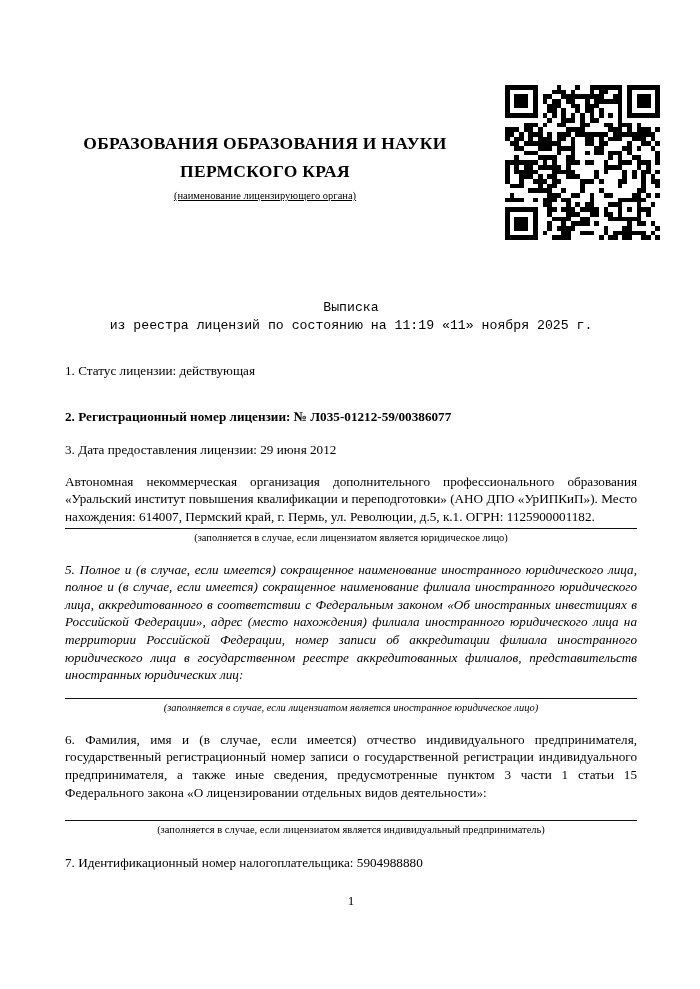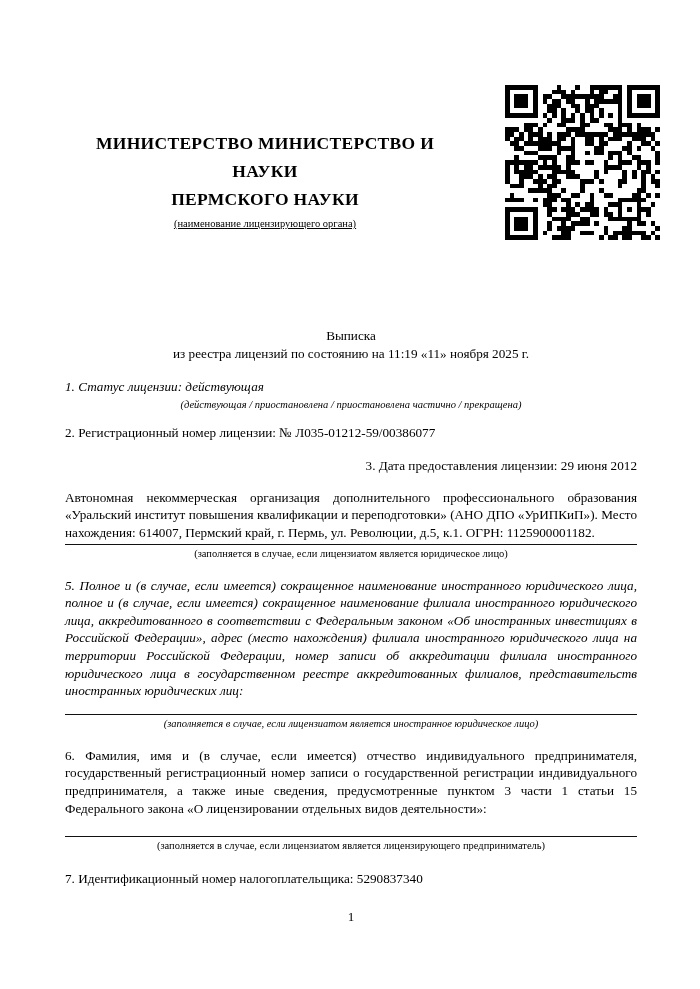--- a/index.html
+++ b/index.html
@@ -37,40 +37,41 @@
     line-height: 14px;
     margin-top: 4px;
     text-decoration: underline;
   }
   .content { margin: 0 63px 0 65px; }
   .title-block {
     text-align: center;
     font-size: 13.2px;
     line-height: 17.5px;
     margin-top: 96px;
+    font-family: Liberation Mono, monospace;
   }
   p { margin: 0; }
   .body {
     font-size: 13.2px;
     line-height: 17.6px;
   }
   .just { text-align: justify; }
   .caption {
     font-size: 10.5px;
     line-height: 14px;
     text-align: center;
     margin-top: 2px;
   }
   .rule {
     border-top: 1.6px solid #111111;
     margin-top: 2px;
   }
-  .item-1 { margin-top: 16px; font-style: italic; }
-  .item-2 { margin-top: 12px; }
-  .item-3 { margin-top: 16px; text-align: right; }
+  .item-1 { margin-top: 28px; }
+  .item-2 { margin-top: 28px; font-weight: bold; }
+  .item-3 { margin-top: 16px; }
   .item-4 { margin-top: 14px; }
   .item-5 { margin-top: 16px; font-style: italic; }
   .item-6 { margin-top: 16px; }
   .item-7 { margin-top: 17px; }
   .blank-sm { height: 12px; }
   .blank-md { height: 17px; }
   .page-number {
     text-align: center;
     font-size: 13.2px;
     line-height: 17.6px;
@@ -83,36 +84,35 @@
 <div class="page">
 
   <div class="qr">
     <svg id="qr-svg" viewBox="0 0 33 33" shape-rendering="crispEdges" aria-hidden="true">
         <path d="M0 0h1v1h-1zM1 0h1v1h-1zM2 0h1v1h-1zM3 0h1v1h-1zM4 0h1v1h-1zM5 0h1v1h-1zM6 0h1v1h-1zM11 0h1v1h-1zM15 0h1v1h-1zM18 0h1v1h-1zM19 0h1v1h-1zM20 0h1v1h-1zM21 0h1v1h-1zM22 0h1v1h-1zM23 0h1v1h-1zM24 0h1v1h-1zM26 0h1v1h-1zM27 0h1v1h-1zM28 0h1v1h-1zM29 0h1v1h-1zM30 0h1v1h-1zM31 0h1v1h-1zM32 0h1v1h-1zM0 1h1v1h-1zM6 1h1v1h-1zM10 1h1v1h-1zM11 1h1v1h-1zM12 1h1v1h-1zM14 1h1v1h-1zM18 1h1v1h-1zM20 1h1v1h-1zM21 1h1v1h-1zM24 1h1v1h-1zM26 1h1v1h-1zM32 1h1v1h-1zM0 2h1v1h-1zM2 2h1v1h-1zM3 2h1v1h-1zM4 2h1v1h-1zM6 2h1v1h-1zM8 2h1v1h-1zM9 2h1v1h-1zM12 2h1v1h-1zM13 2h1v1h-1zM14 2h1v1h-1zM15 2h1v1h-1zM16 2h1v1h-1zM17 2h1v1h-1zM18 2h1v1h-1zM19 2h1v1h-1zM20 2h1v1h-1zM23 2h1v1h-1zM24 2h1v1h-1zM26 2h1v1h-1zM28 2h1v1h-1zM29 2h1v1h-1zM30 2h1v1h-1zM32 2h1v1h-1zM0 3h1v1h-1zM2 3h1v1h-1zM3 3h1v1h-1zM4 3h1v1h-1zM6 3h1v1h-1zM8 3h1v1h-1zM10 3h1v1h-1zM11 3h1v1h-1zM13 3h1v1h-1zM14 3h1v1h-1zM17 3h1v1h-1zM19 3h1v1h-1zM20 3h1v1h-1zM21 3h1v1h-1zM22 3h1v1h-1zM23 3h1v1h-1zM24 3h1v1h-1zM26 3h1v1h-1zM28 3h1v1h-1zM29 3h1v1h-1zM30 3h1v1h-1zM32 3h1v1h-1zM0 4h1v1h-1zM2 4h1v1h-1zM3 4h1v1h-1zM4 4h1v1h-1zM6 4h1v1h-1zM9 4h1v1h-1zM10 4h1v1h-1zM11 4h1v1h-1zM14 4h1v1h-1zM15 4h1v1h-1zM17 4h1v1h-1zM18 4h1v1h-1zM19 4h1v1h-1zM24 4h1v1h-1zM26 4h1v1h-1zM28 4h1v1h-1zM29 4h1v1h-1zM30 4h1v1h-1zM32 4h1v1h-1zM0 5h1v1h-1zM6 5h1v1h-1zM9 5h1v1h-1zM10 5h1v1h-1zM12 5h1v1h-1zM15 5h1v1h-1zM17 5h1v1h-1zM18 5h1v1h-1zM20 5h1v1h-1zM24 5h1v1h-1zM26 5h1v1h-1zM32 5h1v1h-1zM0 6h1v1h-1zM1 6h1v1h-1zM2 6h1v1h-1zM3 6h1v1h-1zM4 6h1v1h-1zM5 6h1v1h-1zM6 6h1v1h-1zM8 6h1v1h-1zM10 6h1v1h-1zM12 6h1v1h-1zM14 6h1v1h-1zM16 6h1v1h-1zM18 6h1v1h-1zM20 6h1v1h-1zM22 6h1v1h-1zM24 6h1v1h-1zM26 6h1v1h-1zM27 6h1v1h-1zM28 6h1v1h-1zM29 6h1v1h-1zM30 6h1v1h-1zM31 6h1v1h-1zM32 6h1v1h-1zM9 7h1v1h-1zM12 7h1v1h-1zM13 7h1v1h-1zM14 7h1v1h-1zM16 7h1v1h-1zM18 7h1v1h-1zM19 7h1v1h-1zM24 7h1v1h-1zM4 8h1v1h-1zM5 8h1v1h-1zM6 8h1v1h-1zM8 8h1v1h-1zM11 8h1v1h-1zM12 8h1v1h-1zM16 8h1v1h-1zM17 8h1v1h-1zM21 8h1v1h-1zM22 8h1v1h-1zM24 8h1v1h-1zM25 8h1v1h-1zM26 8h1v1h-1zM28 8h1v1h-1zM0 9h1v1h-1zM1 9h1v1h-1zM2 9h1v1h-1zM4 9h1v1h-1zM5 9h1v1h-1zM7 9h1v1h-1zM13 9h1v1h-1zM14 9h1v1h-1zM15 9h1v1h-1zM16 9h1v1h-1zM22 9h1v1h-1zM23 9h1v1h-1zM24 9h1v1h-1zM26 9h1v1h-1zM28 9h1v1h-1zM29 9h1v1h-1zM30 9h1v1h-1zM32 9h1v1h-1zM0 10h1v1h-1zM1 10h1v1h-1zM3 10h1v1h-1zM5 10h1v1h-1zM6 10h1v1h-1zM7 10h1v1h-1zM9 10h1v1h-1zM11 10h1v1h-1zM12 10h1v1h-1zM13 10h1v1h-1zM15 10h1v1h-1zM16 10h1v1h-1zM17 10h1v1h-1zM18 10h1v1h-1zM19 10h1v1h-1zM20 10h1v1h-1zM21 10h1v1h-1zM23 10h1v1h-1zM24 10h1v1h-1zM25 10h1v1h-1zM26 10h1v1h-1zM27 10h1v1h-1zM28 10h1v1h-1zM29 10h1v1h-1zM30 10h1v1h-1zM31 10h1v1h-1zM0 11h1v1h-1zM2 11h1v1h-1zM3 11h1v1h-1zM5 11h1v1h-1zM7 11h1v1h-1zM8 11h1v1h-1zM9 11h1v1h-1zM11 11h1v1h-1zM12 11h1v1h-1zM14 11h1v1h-1zM17 11h1v1h-1zM18 11h1v1h-1zM20 11h1v1h-1zM22 11h1v1h-1zM23 11h1v1h-1zM24 11h1v1h-1zM27 11h1v1h-1zM28 11h1v1h-1zM29 11h1v1h-1zM31 11h1v1h-1zM1 12h1v1h-1zM2 12h1v1h-1zM4 12h1v1h-1zM5 12h1v1h-1zM6 12h1v1h-1zM7 12h1v1h-1zM8 12h1v1h-1zM9 12h1v1h-1zM10 12h1v1h-1zM11 12h1v1h-1zM14 12h1v1h-1zM17 12h1v1h-1zM18 12h1v1h-1zM20 12h1v1h-1zM21 12h1v1h-1zM26 12h1v1h-1zM29 12h1v1h-1zM30 12h1v1h-1zM32 12h1v1h-1zM2 13h1v1h-1zM3 13h1v1h-1zM7 13h1v1h-1zM8 13h1v1h-1zM9 13h1v1h-1zM11 13h1v1h-1zM12 13h1v1h-1zM13 13h1v1h-1zM14 13h1v1h-1zM19 13h1v1h-1zM20 13h1v1h-1zM25 13h1v1h-1zM26 13h1v1h-1zM28 13h1v1h-1zM31 13h1v1h-1zM4 14h1v1h-1zM5 14h1v1h-1zM6 14h1v1h-1zM11 14h1v1h-1zM14 14h1v1h-1zM17 14h1v1h-1zM19 14h1v1h-1zM20 14h1v1h-1zM22 14h1v1h-1zM23 14h1v1h-1zM24 14h1v1h-1zM26 14h1v1h-1zM32 14h1v1h-1zM2 15h1v1h-1zM7 15h1v1h-1zM8 15h1v1h-1zM9 15h1v1h-1zM10 15h1v1h-1zM13 15h1v1h-1zM14 15h1v1h-1zM22 15h1v1h-1zM24 15h1v1h-1zM27 15h1v1h-1zM28 15h1v1h-1zM32 15h1v1h-1zM0 16h1v1h-1zM1 16h1v1h-1zM2 16h1v1h-1zM3 16h1v1h-1zM4 16h1v1h-1zM5 16h1v1h-1zM6 16h1v1h-1zM8 16h1v1h-1zM10 16h1v1h-1zM13 16h1v1h-1zM14 16h1v1h-1zM15 16h1v1h-1zM17 16h1v1h-1zM18 16h1v1h-1zM21 16h1v1h-1zM24 16h1v1h-1zM25 16h1v1h-1zM26 16h1v1h-1zM28 16h1v1h-1zM29 16h1v1h-1zM30 16h1v1h-1zM32 16h1v1h-1zM0 17h1v1h-1zM2 17h1v1h-1zM4 17h1v1h-1zM5 17h1v1h-1zM7 17h1v1h-1zM8 17h1v1h-1zM9 17h1v1h-1zM10 17h1v1h-1zM11 17h1v1h-1zM13 17h1v1h-1zM21 17h1v1h-1zM22 17h1v1h-1zM23 17h1v1h-1zM24 17h1v1h-1zM28 17h1v1h-1zM30 17h1v1h-1zM0 18h1v1h-1zM2 18h1v1h-1zM3 18h1v1h-1zM4 18h1v1h-1zM5 18h1v1h-1zM6 18h1v1h-1zM10 18h1v1h-1zM11 18h1v1h-1zM12 18h1v1h-1zM13 18h1v1h-1zM14 18h1v1h-1zM19 18h1v1h-1zM21 18h1v1h-1zM25 18h1v1h-1zM27 18h1v1h-1zM29 18h1v1h-1zM30 18h1v1h-1zM32 18h1v1h-1zM0 19h1v1h-1zM3 19h1v1h-1zM4 19h1v1h-1zM5 19h1v1h-1zM7 19h1v1h-1zM9 19h1v1h-1zM10 19h1v1h-1zM13 19h1v1h-1zM14 19h1v1h-1zM15 19h1v1h-1zM19 19h1v1h-1zM25 19h1v1h-1zM27 19h1v1h-1zM29 19h1v1h-1zM31 19h1v1h-1zM0 20h1v1h-1zM3 20h1v1h-1zM6 20h1v1h-1zM7 20h1v1h-1zM8 20h1v1h-1zM10 20h1v1h-1zM11 20h1v1h-1zM16 20h1v1h-1zM17 20h1v1h-1zM18 20h1v1h-1zM20 20h1v1h-1zM24 20h1v1h-1zM25 20h1v1h-1zM29 20h1v1h-1zM31 20h1v1h-1zM32 20h1v1h-1zM1 21h1v1h-1zM2 21h1v1h-1zM3 21h1v1h-1zM7 21h1v1h-1zM9 21h1v1h-1zM10 21h1v1h-1zM16 21h1v1h-1zM24 21h1v1h-1zM29 21h1v1h-1zM32 21h1v1h-1zM5 22h1v1h-1zM6 22h1v1h-1zM7 22h1v1h-1zM8 22h1v1h-1zM9 22h1v1h-1zM12 22h1v1h-1zM16 22h1v1h-1zM20 22h1v1h-1zM28 22h1v1h-1zM29 22h1v1h-1zM1 23h1v1h-1zM9 23h1v1h-1zM10 23h1v1h-1zM11 23h1v1h-1zM14 23h1v1h-1zM15 23h1v1h-1zM18 23h1v1h-1zM21 23h1v1h-1zM22 23h1v1h-1zM27 23h1v1h-1zM28 23h1v1h-1zM30 23h1v1h-1zM32 23h1v1h-1zM0 24h1v1h-1zM1 24h1v1h-1zM2 24h1v1h-1zM3 24h1v1h-1zM6 24h1v1h-1zM8 24h1v1h-1zM9 24h1v1h-1zM10 24h1v1h-1zM12 24h1v1h-1zM13 24h1v1h-1zM18 24h1v1h-1zM24 24h1v1h-1zM25 24h1v1h-1zM26 24h1v1h-1zM27 24h1v1h-1zM28 24h1v1h-1zM29 24h1v1h-1zM8 25h1v1h-1zM9 25h1v1h-1zM13 25h1v1h-1zM15 25h1v1h-1zM17 25h1v1h-1zM18 25h1v1h-1zM22 25h1v1h-1zM23 25h1v1h-1zM24 25h1v1h-1zM28 25h1v1h-1zM31 25h1v1h-1zM0 26h1v1h-1zM1 26h1v1h-1zM2 26h1v1h-1zM3 26h1v1h-1zM4 26h1v1h-1zM5 26h1v1h-1zM6 26h1v1h-1zM9 26h1v1h-1zM10 26h1v1h-1zM12 26h1v1h-1zM13 26h1v1h-1zM14 26h1v1h-1zM16 26h1v1h-1zM17 26h1v1h-1zM18 26h1v1h-1zM19 26h1v1h-1zM21 26h1v1h-1zM24 26h1v1h-1zM26 26h1v1h-1zM28 26h1v1h-1zM29 26h1v1h-1zM30 26h1v1h-1zM0 27h1v1h-1zM6 27h1v1h-1zM9 27h1v1h-1zM13 27h1v1h-1zM14 27h1v1h-1zM15 27h1v1h-1zM18 27h1v1h-1zM19 27h1v1h-1zM21 27h1v1h-1zM22 27h1v1h-1zM24 27h1v1h-1zM28 27h1v1h-1zM30 27h1v1h-1zM0 28h1v1h-1zM2 28h1v1h-1zM3 28h1v1h-1zM4 28h1v1h-1zM6 28h1v1h-1zM10 28h1v1h-1zM11 28h1v1h-1zM12 28h1v1h-1zM13 28h1v1h-1zM16 28h1v1h-1zM17 28h1v1h-1zM22 28h1v1h-1zM23 28h1v1h-1zM24 28h1v1h-1zM25 28h1v1h-1zM26 28h1v1h-1zM27 28h1v1h-1zM28 28h1v1h-1zM0 29h1v1h-1zM2 29h1v1h-1zM3 29h1v1h-1zM4 29h1v1h-1zM6 29h1v1h-1zM9 29h1v1h-1zM12 29h1v1h-1zM14 29h1v1h-1zM15 29h1v1h-1zM16 29h1v1h-1zM17 29h1v1h-1zM19 29h1v1h-1zM26 29h1v1h-1zM28 29h1v1h-1zM29 29h1v1h-1zM31 29h1v1h-1zM0 30h1v1h-1zM2 30h1v1h-1zM3 30h1v1h-1zM4 30h1v1h-1zM6 30h1v1h-1zM9 30h1v1h-1zM11 30h1v1h-1zM12 30h1v1h-1zM13 30h1v1h-1zM14 30h1v1h-1zM21 30h1v1h-1zM25 30h1v1h-1zM26 30h1v1h-1zM32 30h1v1h-1zM0 31h1v1h-1zM6 31h1v1h-1zM8 31h1v1h-1zM12 31h1v1h-1zM13 31h1v1h-1zM16 31h1v1h-1zM17 31h1v1h-1zM18 31h1v1h-1zM21 31h1v1h-1zM23 31h1v1h-1zM24 31h1v1h-1zM25 31h1v1h-1zM26 31h1v1h-1zM27 31h1v1h-1zM28 31h1v1h-1zM29 31h1v1h-1zM31 31h1v1h-1zM0 32h1v1h-1zM1 32h1v1h-1zM2 32h1v1h-1zM3 32h1v1h-1zM4 32h1v1h-1zM5 32h1v1h-1zM6 32h1v1h-1zM10 32h1v1h-1zM11 32h1v1h-1zM12 32h1v1h-1zM13 32h1v1h-1zM20 32h1v1h-1zM22 32h1v1h-1zM23 32h1v1h-1zM25 32h1v1h-1zM26 32h1v1h-1zM29 32h1v1h-1zM30 32h1v1h-1zM32 32h1v1h-1z" fill="#000000"></path>
       </svg>
   </div>
 
   <div class="header-block">
     <div class="ministry">
-      <div>МИНИСТЕРСТВО МИНИСТЕРСТВО И НАУКИ</div>
-      <div>ПЕРМСКОГО НАУКИ</div>
+      <div>ОБРАЗОВАНИЯ ОБРАЗОВАНИЯ И НАУКИ</div>
+      <div>ПЕРМСКОГО КРАЯ</div>
     </div>
     <div class="ministry-caption">(наименование лицензирующего органа)</div>
   </div>
 
   <div class="content">
 
     <div class="title-block">
       <div>Выписка</div>
       <div>из реестра лицензий по состоянию на 11:19 «11» ноября 2025 г.</div>
     </div>
 
     <section class="item-1">
       <p class="body">1. Статус лицензии: действующая</p>
-      <p class="caption">(действующая / приостановлена / приостановлена частично / прекращена)</p>
     </section>
 
     <section class="item-2">
       <p class="body">2. Регистрационный номер лицензии: № Л035-01212-59/00386077</p>
     </section>
 
     <section class="item-3">
       <p class="body">3. Дата предоставления лицензии: 29 июня 2012</p>
     </section>
 
@@ -126,23 +126,23 @@
       <p class="body just">5. Полное и (в случае, если имеется) сокращенное наименование иностранного юридического лица, полное и (в случае, если имеется) сокращенное наименование филиала иностранного юридического лица, аккредитованного в соответствии с Федеральным законом «Об иностранных инвестициях в Российской Федерации», адрес (место нахождения) филиала иностранного юридического лица на территории Российской Федерации, номер записи об аккредитации филиала иностранного юридического лица в государственном реестре аккредитованных филиалов, представительств иностранных юридических лиц:</p>
       <div class="blank-sm"></div>
       <div class="rule"></div>
       <p class="caption">(заполняется в случае, если лицензиатом является иностранное юридическое лицо)</p>
     </section>
 
     <section class="item-6">
       <p class="body just">6. Фамилия, имя и (в случае, если имеется) отчество индивидуального предпринимателя, государственный регистрационный номер записи о государственной регистрации индивидуального предпринимателя, а также иные сведения, предусмотренные пунктом 3 части 1 статьи 15 Федерального закона «О лицензировании отдельных видов деятельности»:</p>
       <div class="blank-md"></div>
       <div class="rule"></div>
-      <p class="caption">(заполняется в случае, если лицензиатом является лицензирующего предприниматель)</p>
+      <p class="caption">(заполняется в случае, если лицензиатом является индивидуальный предприниматель)</p>
     </section>
 
     <section class="item-7">
-      <p class="body">7. Идентификационный номер налогоплательщика: 5290837340</p>
+      <p class="body">7. Идентификационный номер налогоплательщика: 5904988880</p>
     </section>
 
     <div class="page-number">1</div>
 
   </div>
 </div>
 
 </body></html>

